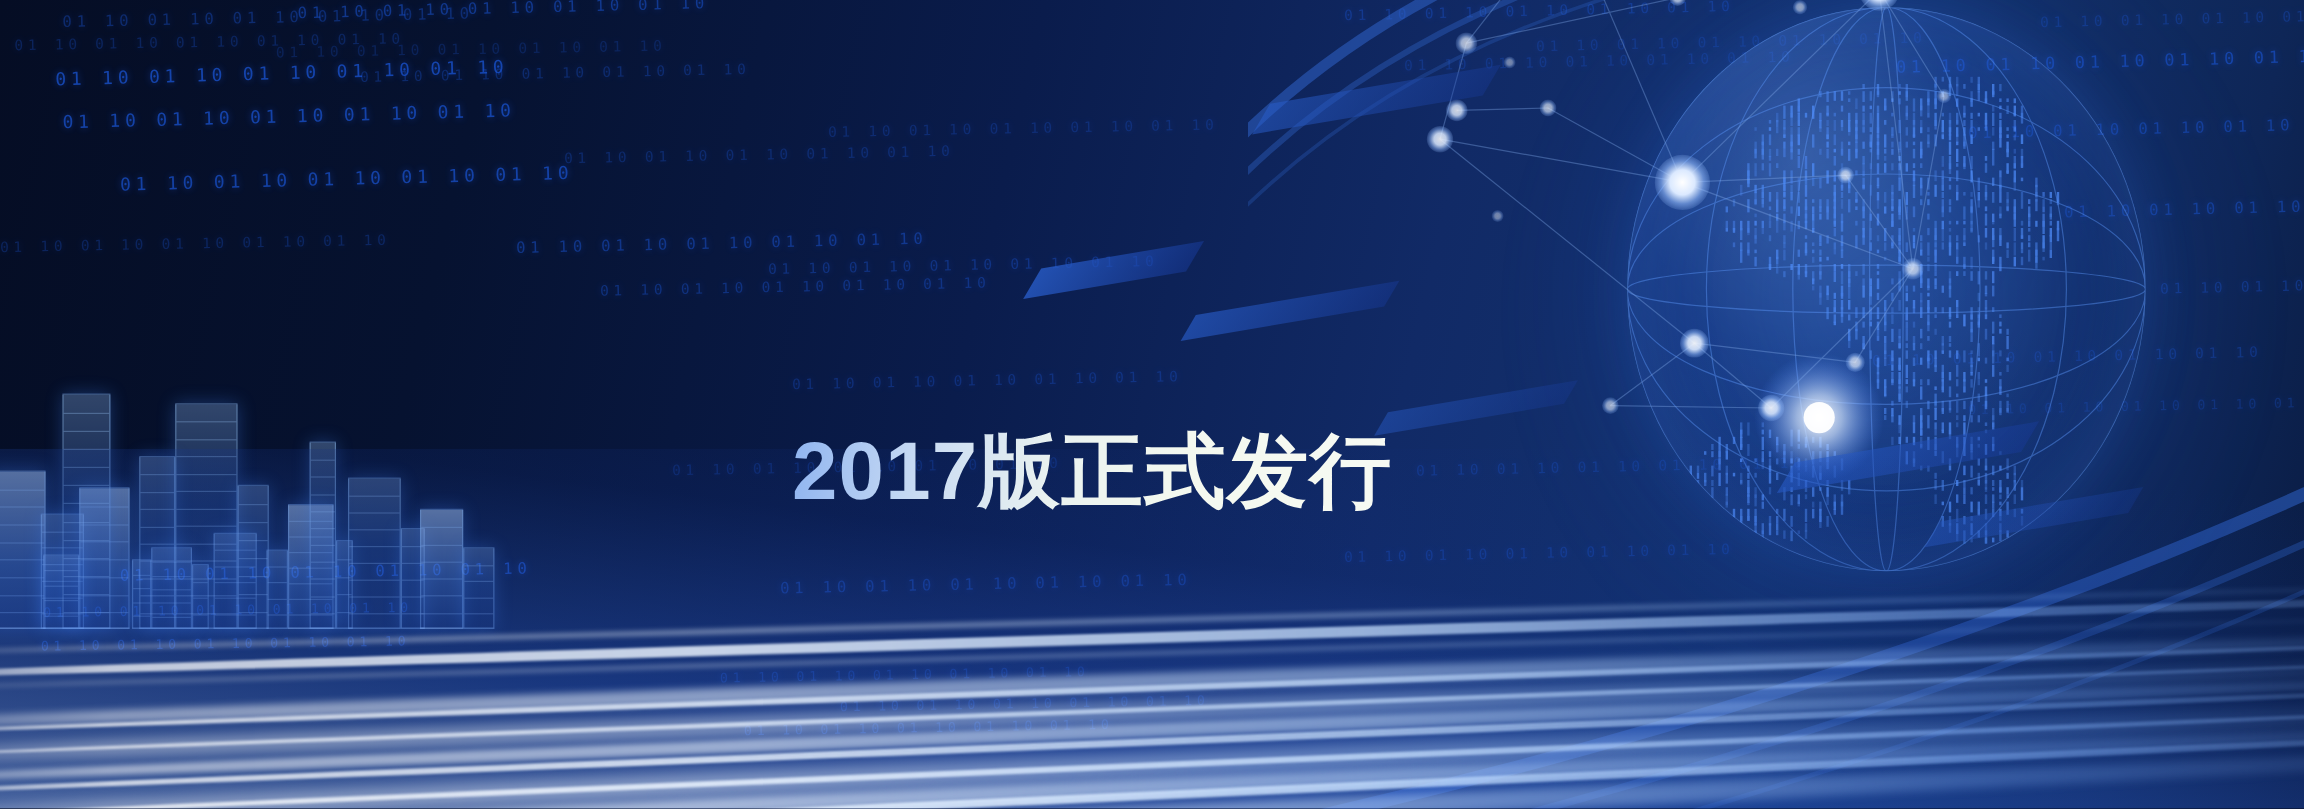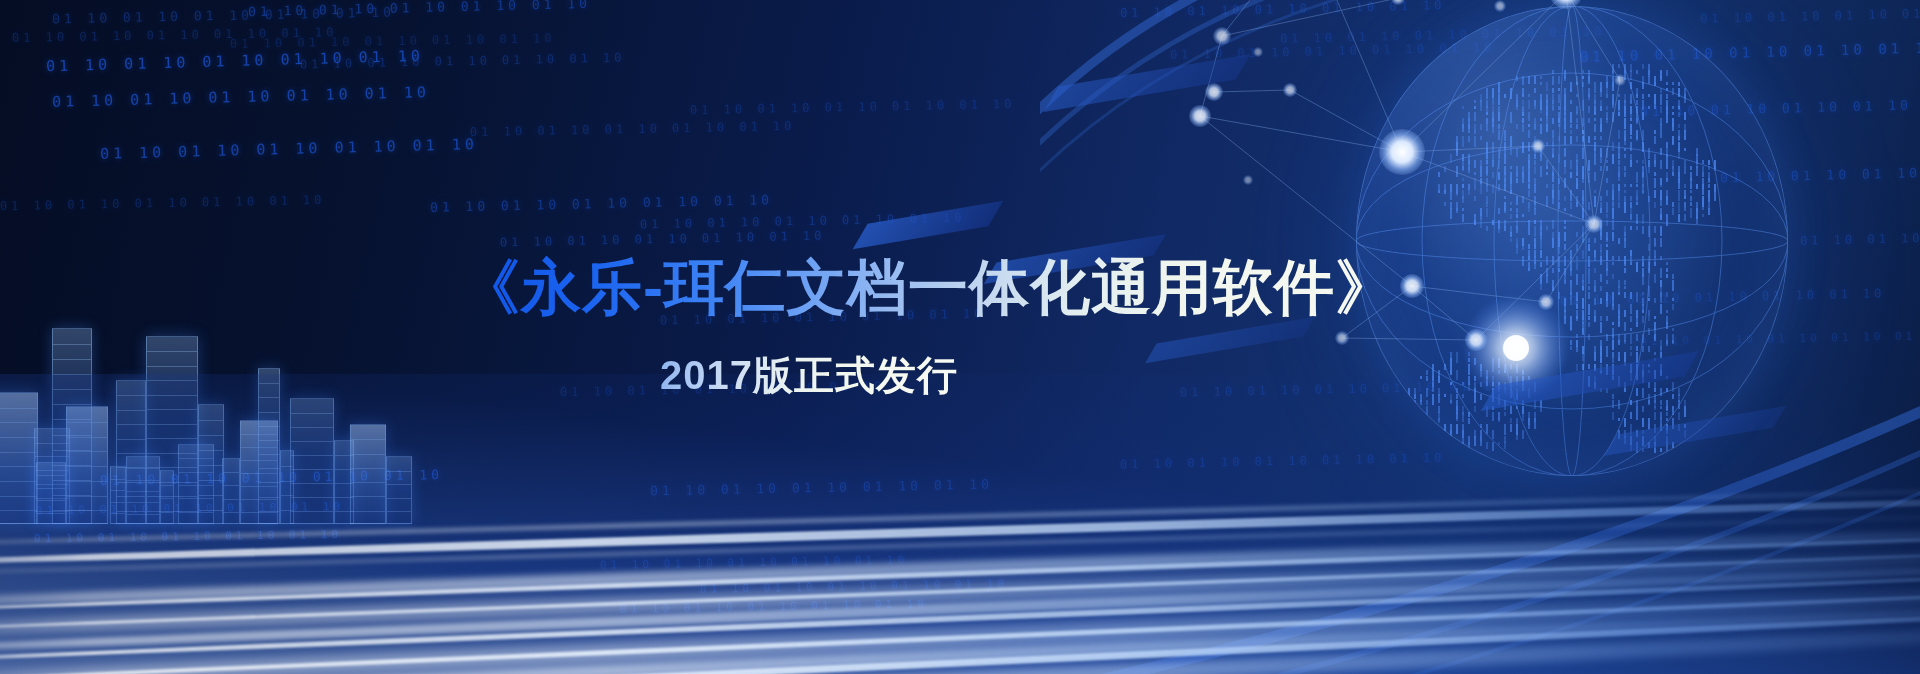--- a/index.html
+++ b/index.html
@@ -68,21 +68,21 @@
     position:absolute;left:460px;top:248px;
     font-size:60px;font-weight:700;letter-spacing:1px;white-space:nowrap;
     background:linear-gradient(95deg,#0f53e6 0%,#1a63ef 14%,#3c82f5 27%,#7aa9f3 40%,#b9d0ef 53%,#e3eef0 66%,#f1f6ee 78%,#f6f9f2 100%);
     -webkit-background-clip:text;background-clip:text;color:transparent;
     -webkit-text-fill-color:transparent;
     text-shadow:none;
     pointer-events:auto;
   }
   .title-sub{
     position:absolute;left:660px;top:348px;
-    font-size:40px;font-weight:700;letter-spacing:1px;white-space:nowrap;
+    font-size:68px;font-weight:700;letter-spacing:1px;white-space:nowrap;
     background:linear-gradient(95deg,#8fb4f0 0%,#cadcf3 22%,#eaf2f0 44%,#f3f8ef 64%,#f7faf3 100%);
     -webkit-background-clip:text;background-clip:text;color:transparent;
     -webkit-text-fill-color:transparent;
     pointer-events:auto;
   }
   .tagline{
     position:absolute;right:38px;top:545px;
     font-size:29px;font-weight:700;letter-spacing:2px;white-space:nowrap;
     color:#f2f6fb;
     text-shadow:0 0 14px rgba(40,90,200,0.8);
@@ -1592,16 +1592,15 @@
         <div class="streak" style="top: 240px; height: 6px; opacity: 0.85; filter: blur(1px); transform: rotate(-2.3deg); background: linear-gradient(90deg, rgba(255, 255, 255, 0) 0%, rgba(255, 255, 255, 0.85) 14%, rgba(235, 244, 255, 0.98) 34%, rgba(200, 225, 255, 0.85) 56%, rgba(140, 185, 255, 0.5) 76%, rgba(90, 150, 255, 0) 100%);"></div>
         <div class="streak" style="top: 252px; height: 22px; opacity: 0.48; filter: blur(6px); transform: rotate(-2.4deg); background: linear-gradient(90deg, rgba(255, 255, 255, 0) 0%, rgba(255, 255, 255, 0.85) 14%, rgba(235, 244, 255, 0.98) 34%, rgba(200, 225, 255, 0.85) 56%, rgba(140, 185, 255, 0.5) 76%, rgba(90, 150, 255, 0) 100%);"></div>
         <div class="streak" style="top: 260px; height: 5px; opacity: 0.88; filter: blur(1px); transform: rotate(-2.4deg); background: linear-gradient(90deg, rgba(255, 255, 255, 0) 0%, rgba(255, 255, 255, 0.85) 14%, rgba(235, 244, 255, 0.98) 34%, rgba(200, 225, 255, 0.85) 56%, rgba(140, 185, 255, 0.5) 76%, rgba(90, 150, 255, 0) 100%);"></div>
         <div class="streak" style="top: 274px; height: 14px; opacity: 0.62; filter: blur(3px); transform: rotate(-2.5deg); background: linear-gradient(90deg, rgba(255, 255, 255, 0) 0%, rgba(255, 255, 255, 0.85) 14%, rgba(235, 244, 255, 0.98) 34%, rgba(200, 225, 255, 0.85) 56%, rgba(140, 185, 255, 0.5) 76%, rgba(90, 150, 255, 0) 100%);"></div>
         <div class="streak" style="top: 284px; height: 7px; opacity: 0.92; filter: blur(1px); transform: rotate(-2.6deg); background: linear-gradient(90deg, rgba(255, 255, 255, 0) 0%, rgba(255, 255, 255, 0.85) 14%, rgba(235, 244, 255, 0.98) 34%, rgba(200, 225, 255, 0.85) 56%, rgba(140, 185, 255, 0.5) 76%, rgba(90, 150, 255, 0) 100%);"></div>
         <div class="streak" style="top: 296px; height: 18px; opacity: 0.55; filter: blur(4px); transform: rotate(-2.6deg); background: linear-gradient(90deg, rgba(255, 255, 255, 0) 0%, rgba(255, 255, 255, 0.85) 14%, rgba(235, 244, 255, 0.98) 34%, rgba(200, 225, 255, 0.85) 56%, rgba(140, 185, 255, 0.5) 76%, rgba(90, 150, 255, 0) 100%);"></div>
       </div>
   </div>
 
   <div class="headline-block">
-    <div class="title-main">《永乐-珥仁文档一体化通用软件》</div>
     <div class="title-sub">2017版正式发行</div>
   </div>
 </div>
 
 </body></html>

